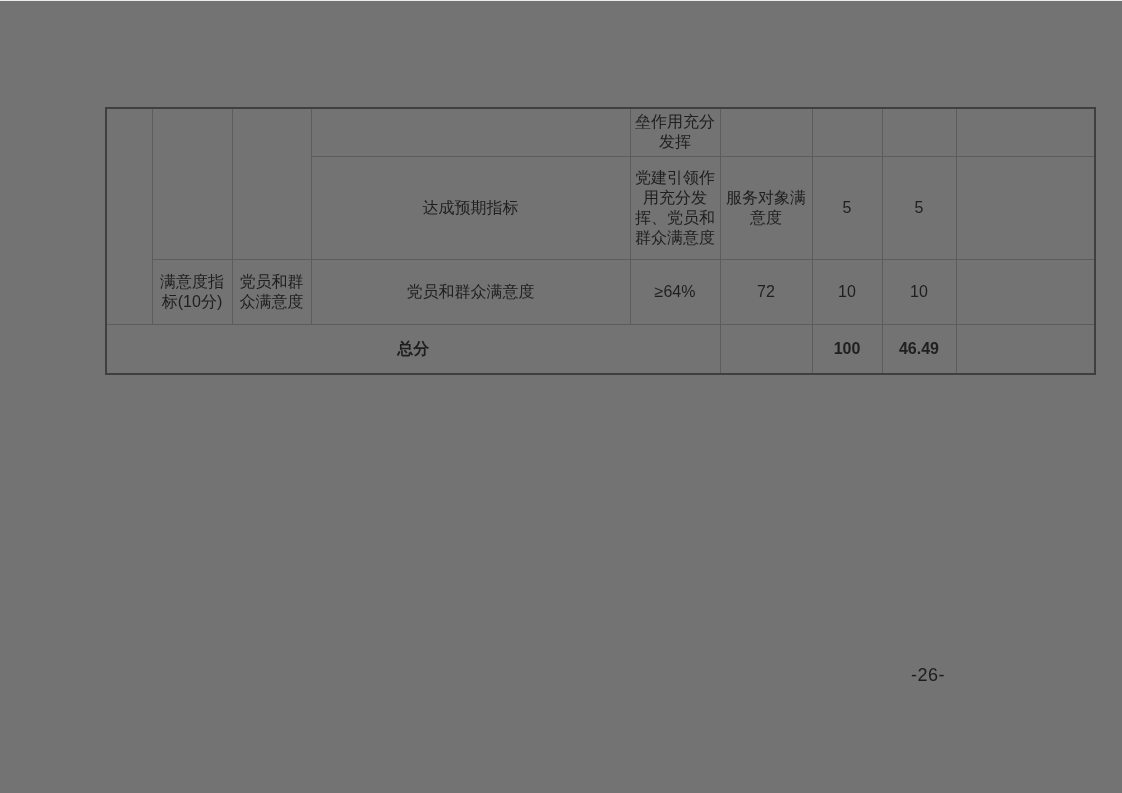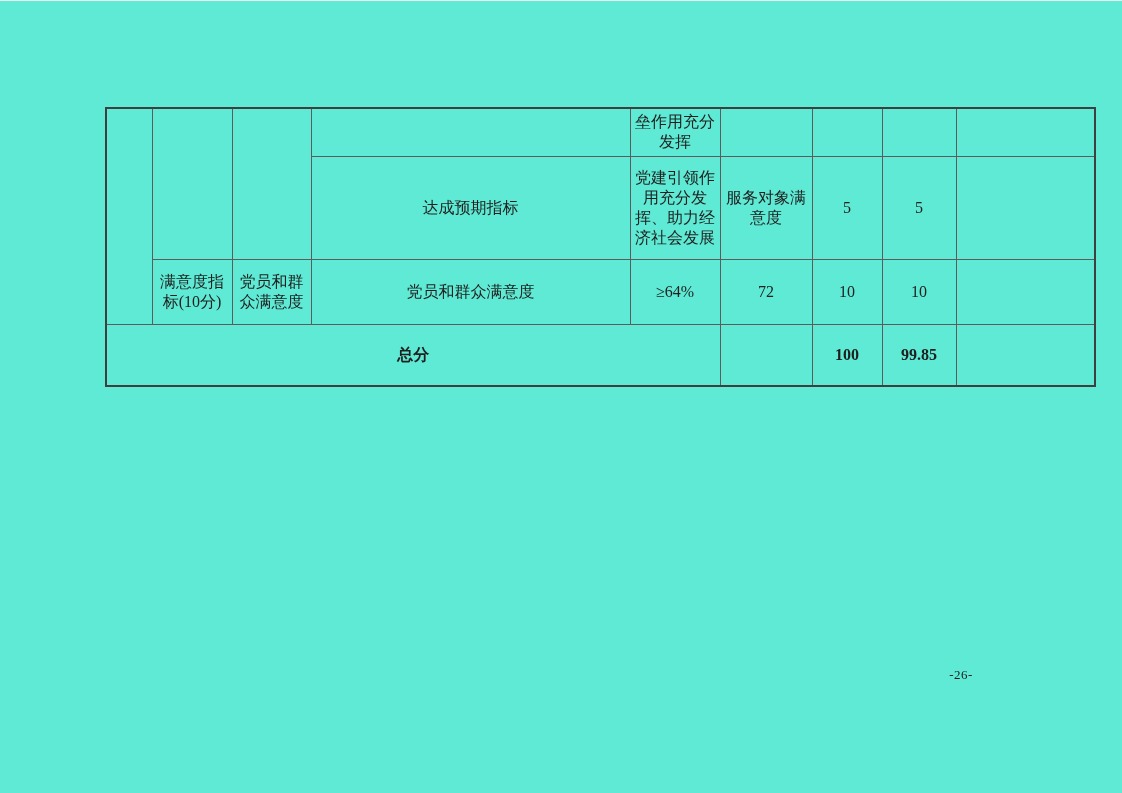--- a/index.html
+++ b/index.html
@@ -1,22 +1,22 @@
 <!DOCTYPE html>
 <html><head>
 <meta charset="utf-8">
 <style>
   html, body { margin: 0; padding: 0; background: #ffffff; }
   .page {
     position: relative;
     width: 1122px;
     height: 793px;
-    background: #5eead4;
+    background: #737373;
     overflow: hidden;
-    font-family: Liberation Serif, serif;
+    font-family: Liberation Sans, sans-serif;
     color: #1f1f1f;
     border-top: 1px solid #ececec;
   }
   table.eval {
     position: absolute;
     left: 105px;
     top: 106px;
     width: 989px;
     border-collapse: collapse;
     table-layout: fixed;
@@ -29,34 +29,34 @@
     text-align: center;
     font-size: 16px;
     line-height: 20px;
     color: #1f1f1f;
     overflow: hidden;
     word-break: normal;
   }
   tr.r1 { height: 48px; }
   tr.r2 { height: 103px; }
   tr.r3 { height: 65px; }
-  tr.r4 { height: 62px; }
+  tr.r4 { height: 50px; }
   td.left   { text-align: left; padding-left: 8px; padding-right: 6px; }
   td.padA   { padding-left: 10px; padding-right: 10px; } 
   td.padB   { padding-left: 6px;  padding-right: 6px;  } 
   td.padC   { padding-left: 11px; padding-right: 11px; } 
   td.padD   { padding-left: 5px;  padding-right: 5px;  } 
   td.bold   { font-weight: bold; }
   .page-number {
     position: absolute;
-    left: 906px;
+    left: 873px;
     top: 663px;
     width: 110px;
     text-align: center;
-    font-size: 13px;
+    font-size: 18px;
     line-height: 22px;
     color: #1c1c1c;
     letter-spacing: 0.5px;
   }
 </style>
 </head>
 <body>
 
 <div class="page">
 
@@ -81,21 +81,21 @@
       <td></td>
       <td class="padC">垒作用充分发挥</td>
       <td class="padD"></td>
       <td></td>
       <td></td>
       <td></td>
     </tr>
 
     <tr class="r2">
       <td class="left">达成预期指标</td>
-      <td class="padC">党建引领作用充分发挥、助力经济社会发展</td>
+      <td class="padC">党建引领作用充分发挥、党员和群众满意度</td>
       <td class="padD">服务对象满意度</td>
       <td>5</td>
       <td>5</td>
       <td></td>
     </tr>
 
     <tr class="r3">
       <td class="padA">满意度指标(10分)</td>
       <td class="padB">党员和群众满意度</td>
       <td class="left">党员和群众满意度</td>
@@ -103,21 +103,21 @@
       <td class="padD">72</td>
       <td>10</td>
       <td>10</td>
       <td></td>
     </tr>
 
     <tr class="r4">
       <td colspan="5" class="bold">总分</td>
       <td></td>
       <td class="bold">100</td>
-      <td class="bold">99.85</td>
+      <td class="bold">46.49</td>
       <td></td>
     </tr>
   </tbody>
     </table>
 
   <div class="page-number">-26-</div>
 
 </div>
 
 </body></html>

